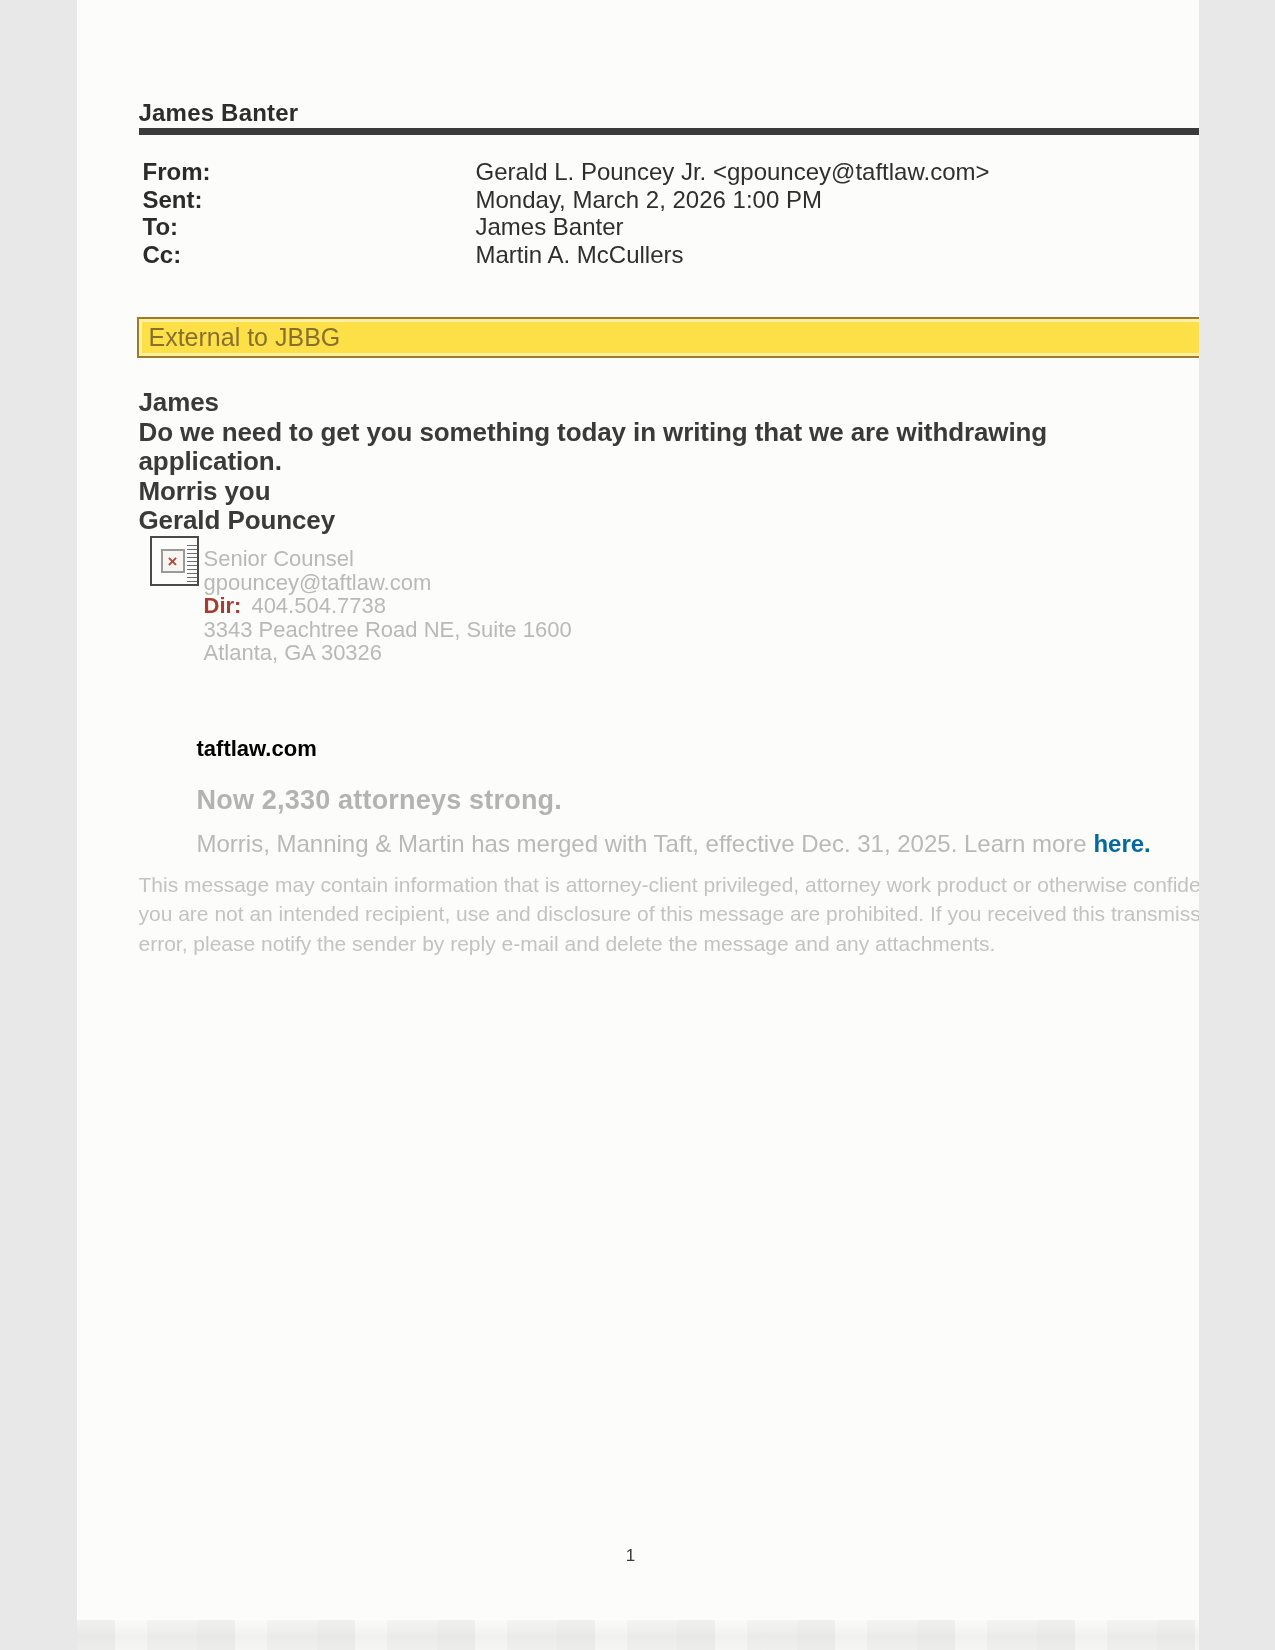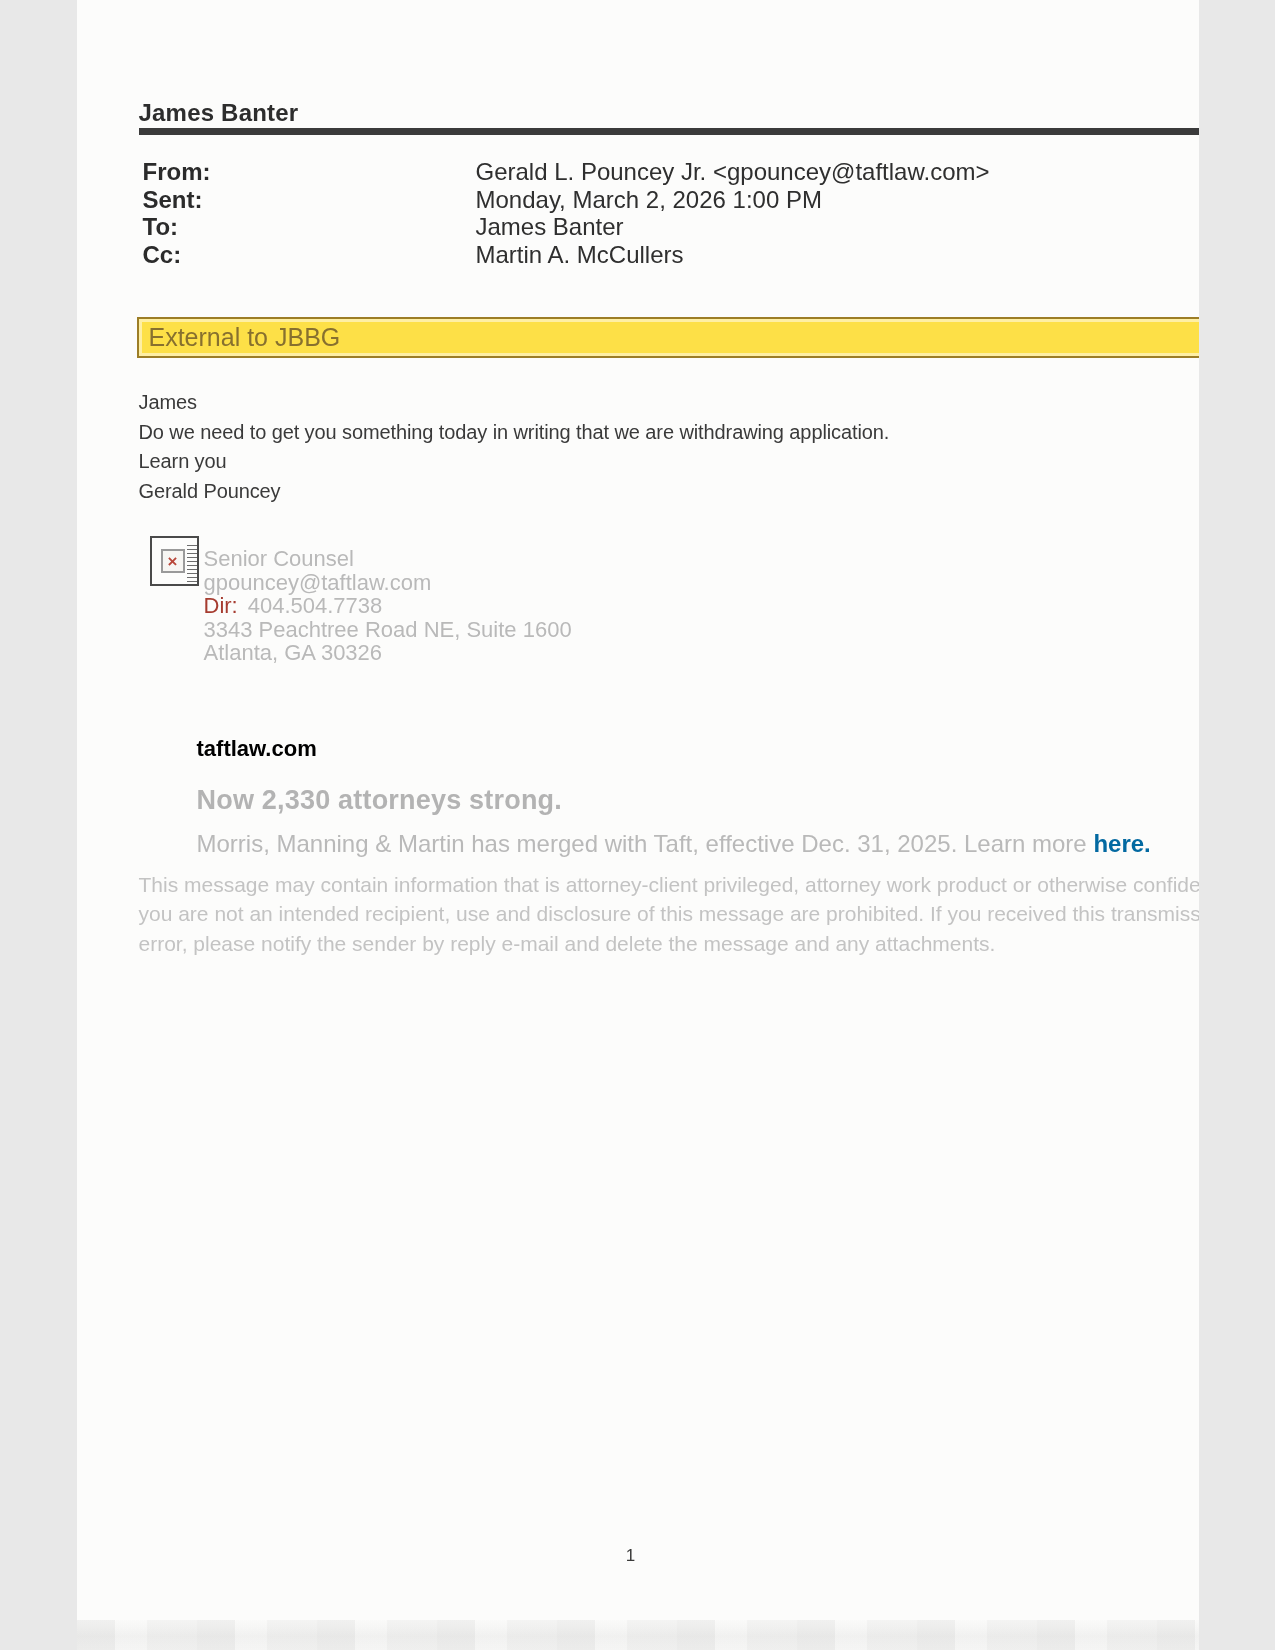--- a/index.html
+++ b/index.html
@@ -69,24 +69,25 @@
     align-items: center;
     padding-left: 10px;
     font-size: 25px;
     color: #87702f;
   }
 
   .body-text {
     position: absolute;
     left: 62px; top: 388px;
     width: 1000px;
-    font-size: 20px;
+    font-size: 26px;
     line-height: 29.5px;
     color: #3a3a3a;
     letter-spacing: -0.1px;
+    font-weight: bold;
   }
 
   
   .broken-img {
     position: absolute;
     left: 73px; top: 536px;
     width: 49px; height: 50px;
     border: 2px solid #4a4a4a;
     background: #fdfdfc;
   }
@@ -118,21 +119,21 @@
     font-size: 22px;
     line-height: 23.5px;
     color: #b9b9b9;
   }
   .signature .sig-name {
     font-size: 23px;
     font-weight: bold;
     color: #a63c30;
     line-height: 24px;
   }
-  .signature .dir-label { font-weight: normal; color: #a63c30; text-align: right; }
+  .signature .dir-label { font-weight: bold; color: #a63c30; text-align: right; }
   .signature .dir-value { margin-left: 10px; }
 
   .website-link {
     position: absolute;
     left: 120px; top: 736px;
     font-size: 22px;
     font-weight: bold;
     color: #000000;
   }
 
@@ -192,21 +193,21 @@
     <div class="value">Martin A. McCullers</div>
   </div>
 
   <div class="external-banner">
     <span>External to JBBG</span>
   </div>
 
   <div class="body-text">
     <div>James</div>
     <div>Do we need to get you something today in writing that we are withdrawing application.</div>
-    <div>Learn you</div>
+    <div>Morris you</div>
     <div>Gerald Pouncey</div>
   </div>
 
   <div class="broken-img">
     <div class="inner-box">×</div>
     <div class="hatch"></div>
   </div>
 
   <div class="signature">
     <div>Senior Counsel</div>

